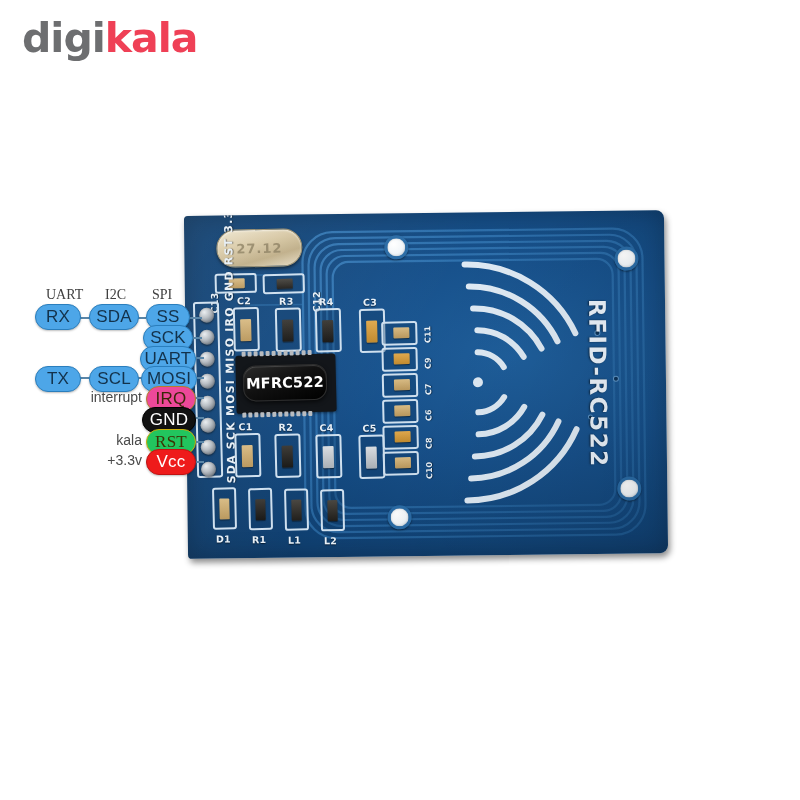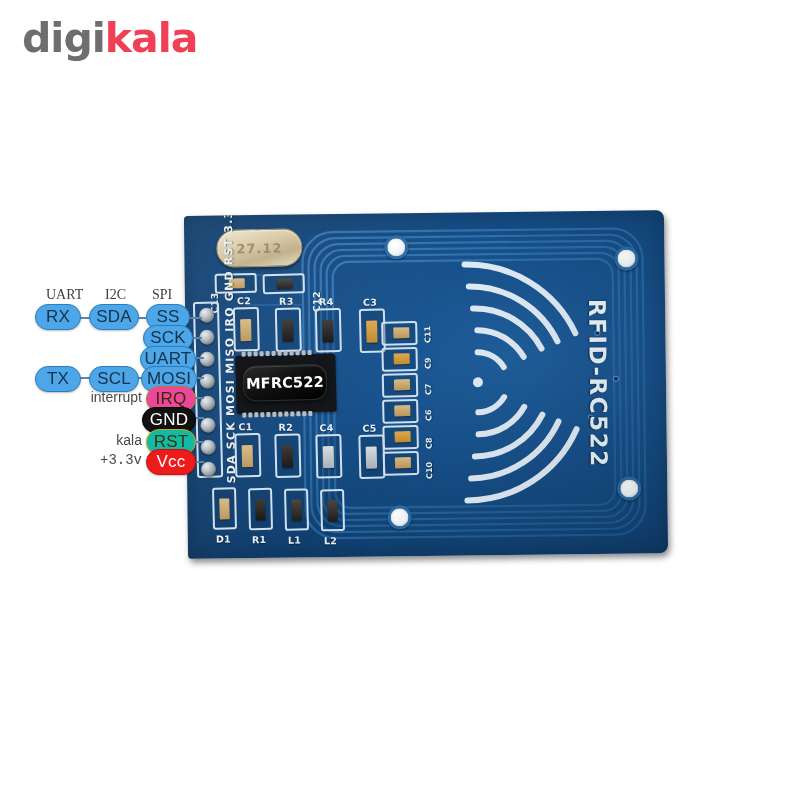--- a/index.html
+++ b/index.html
@@ -171,21 +171,21 @@
     display:flex; align-items:center; justify-content:center;
     font-family:"Liberation Sans", sans-serif;
     font-size:17px;
     letter-spacing:.2px;
     box-shadow:0 1px 2px rgba(0,0,0,.25);
     z-index:20;
   }
   .badge.blue   { background:#4da6e8; border:1.5px solid #2a7ebd; color:#13324b; }
   .badge.orange { background:#ec4899; border:1.5px solid #b87d2a; color:#3a2608; }
   .badge.black  { background:#111111; border:1.5px solid #000000; color:#ffffff; }
-  .badge.yellow { background:#14b8a6; border:1.5px solid #c9ae0c; color:#3b3403; }
+  .badge.yellow { background:#22c55e; border:1.5px solid #c9ae0c; color:#3b3403;font-family:Liberation Serif, serif; }
   .badge.red    { background:#ee1b1b; border:1.5px solid #c11212; color:#ffffff; }
 
   
   .grp-head {
     position:absolute;
     font-size:14px;
     color:#404040;
     font-family:"Liberation Serif", serif;
     z-index:20;
   }
@@ -416,16 +416,16 @@
   <div class="badge blue" style="left:141px; top:366px; width:56px;">MOSI</div>
 
   <div class="annot" style="left:60px; top:389px; width:82px;">interrupt</div>
   <div class="badge orange" style="left:146px; top:386px; width:50px;">IRQ</div>
 
   <div class="badge black" style="left:142px; top:407px; width:54px;">GND</div>
 
   <div class="annot" style="left:62px; top:432px; width:80px;">kala</div>
   <div class="badge yellow" style="left:146px; top:429px; width:50px;">RST</div>
 
-  <div class="annot" style="left:58px; top:452px; width:84px;font-family:Liberation Mono, monospace;">+3.3v</div>
+  <div class="annot" style="left:58px; top:452px; width:84px;">+3.3v</div>
   <div class="badge red" style="left:146px; top:449px; width:50px;">Vcc</div>
 
 </div>
 
 </body></html>

